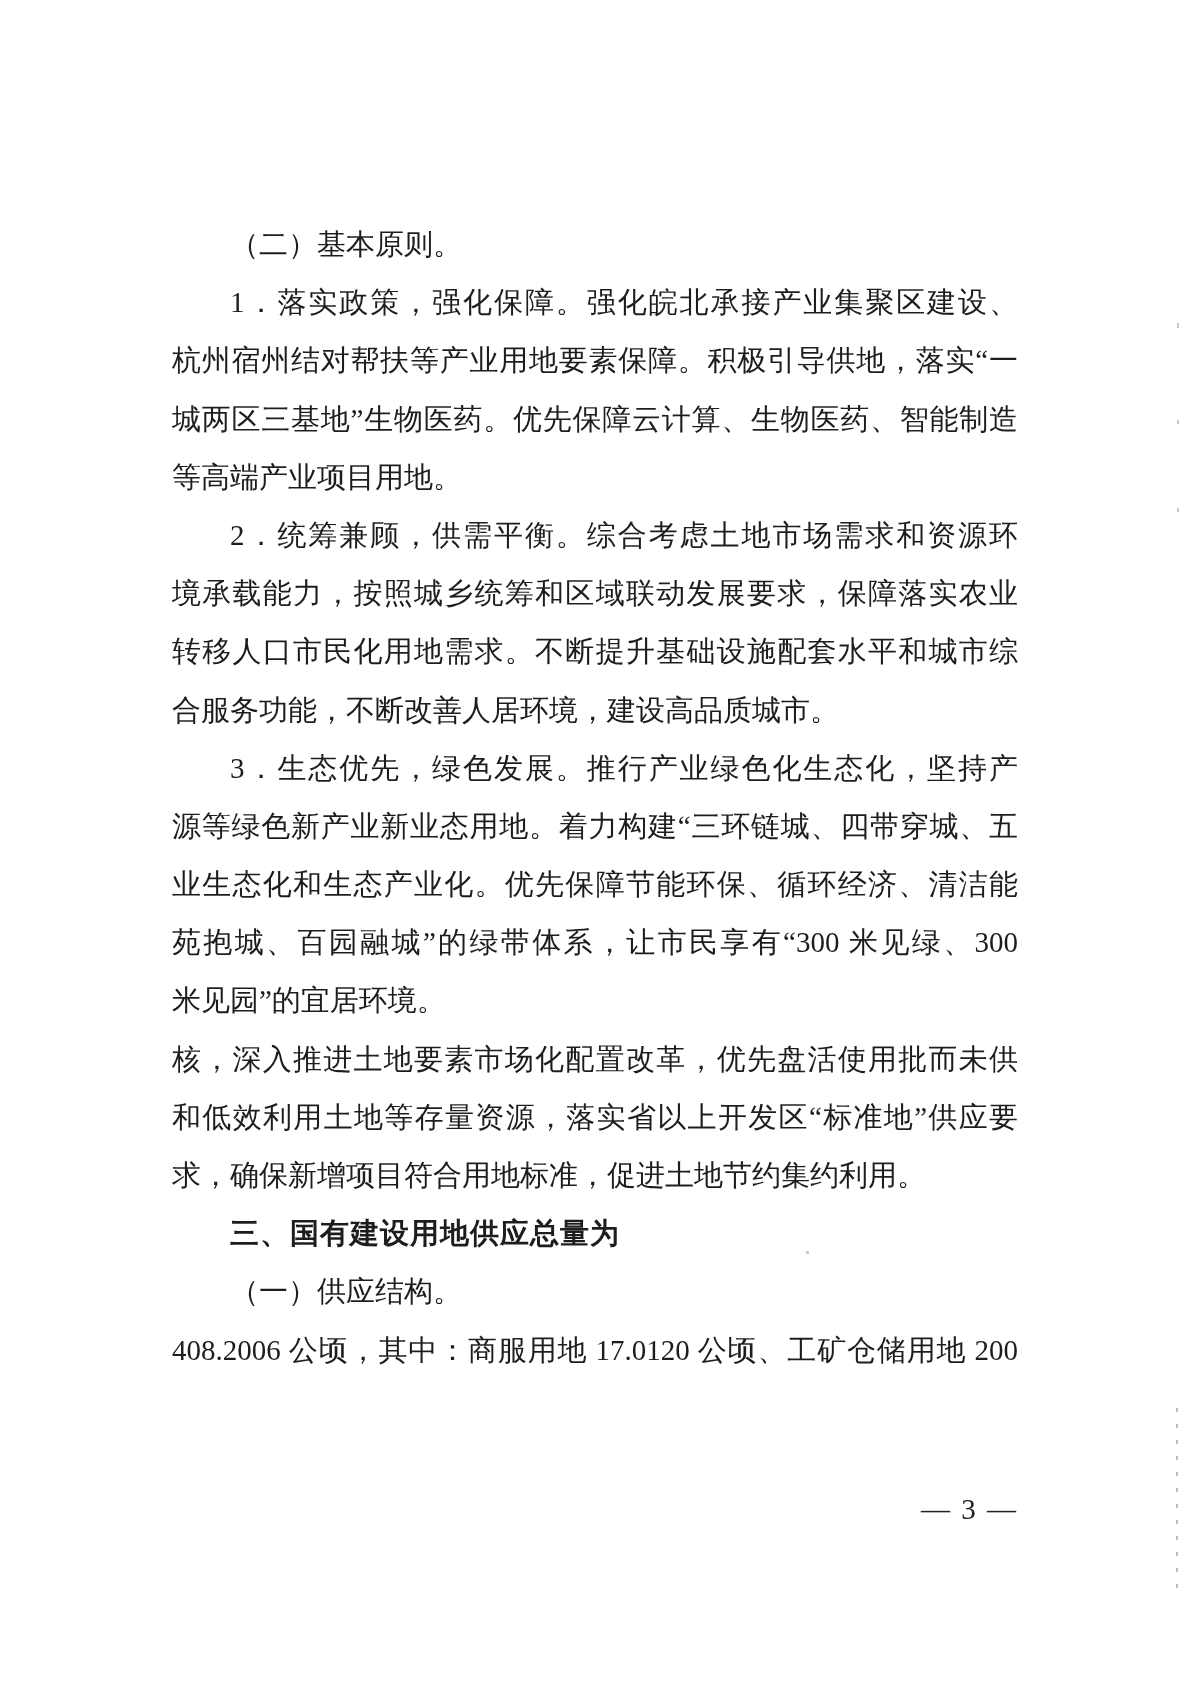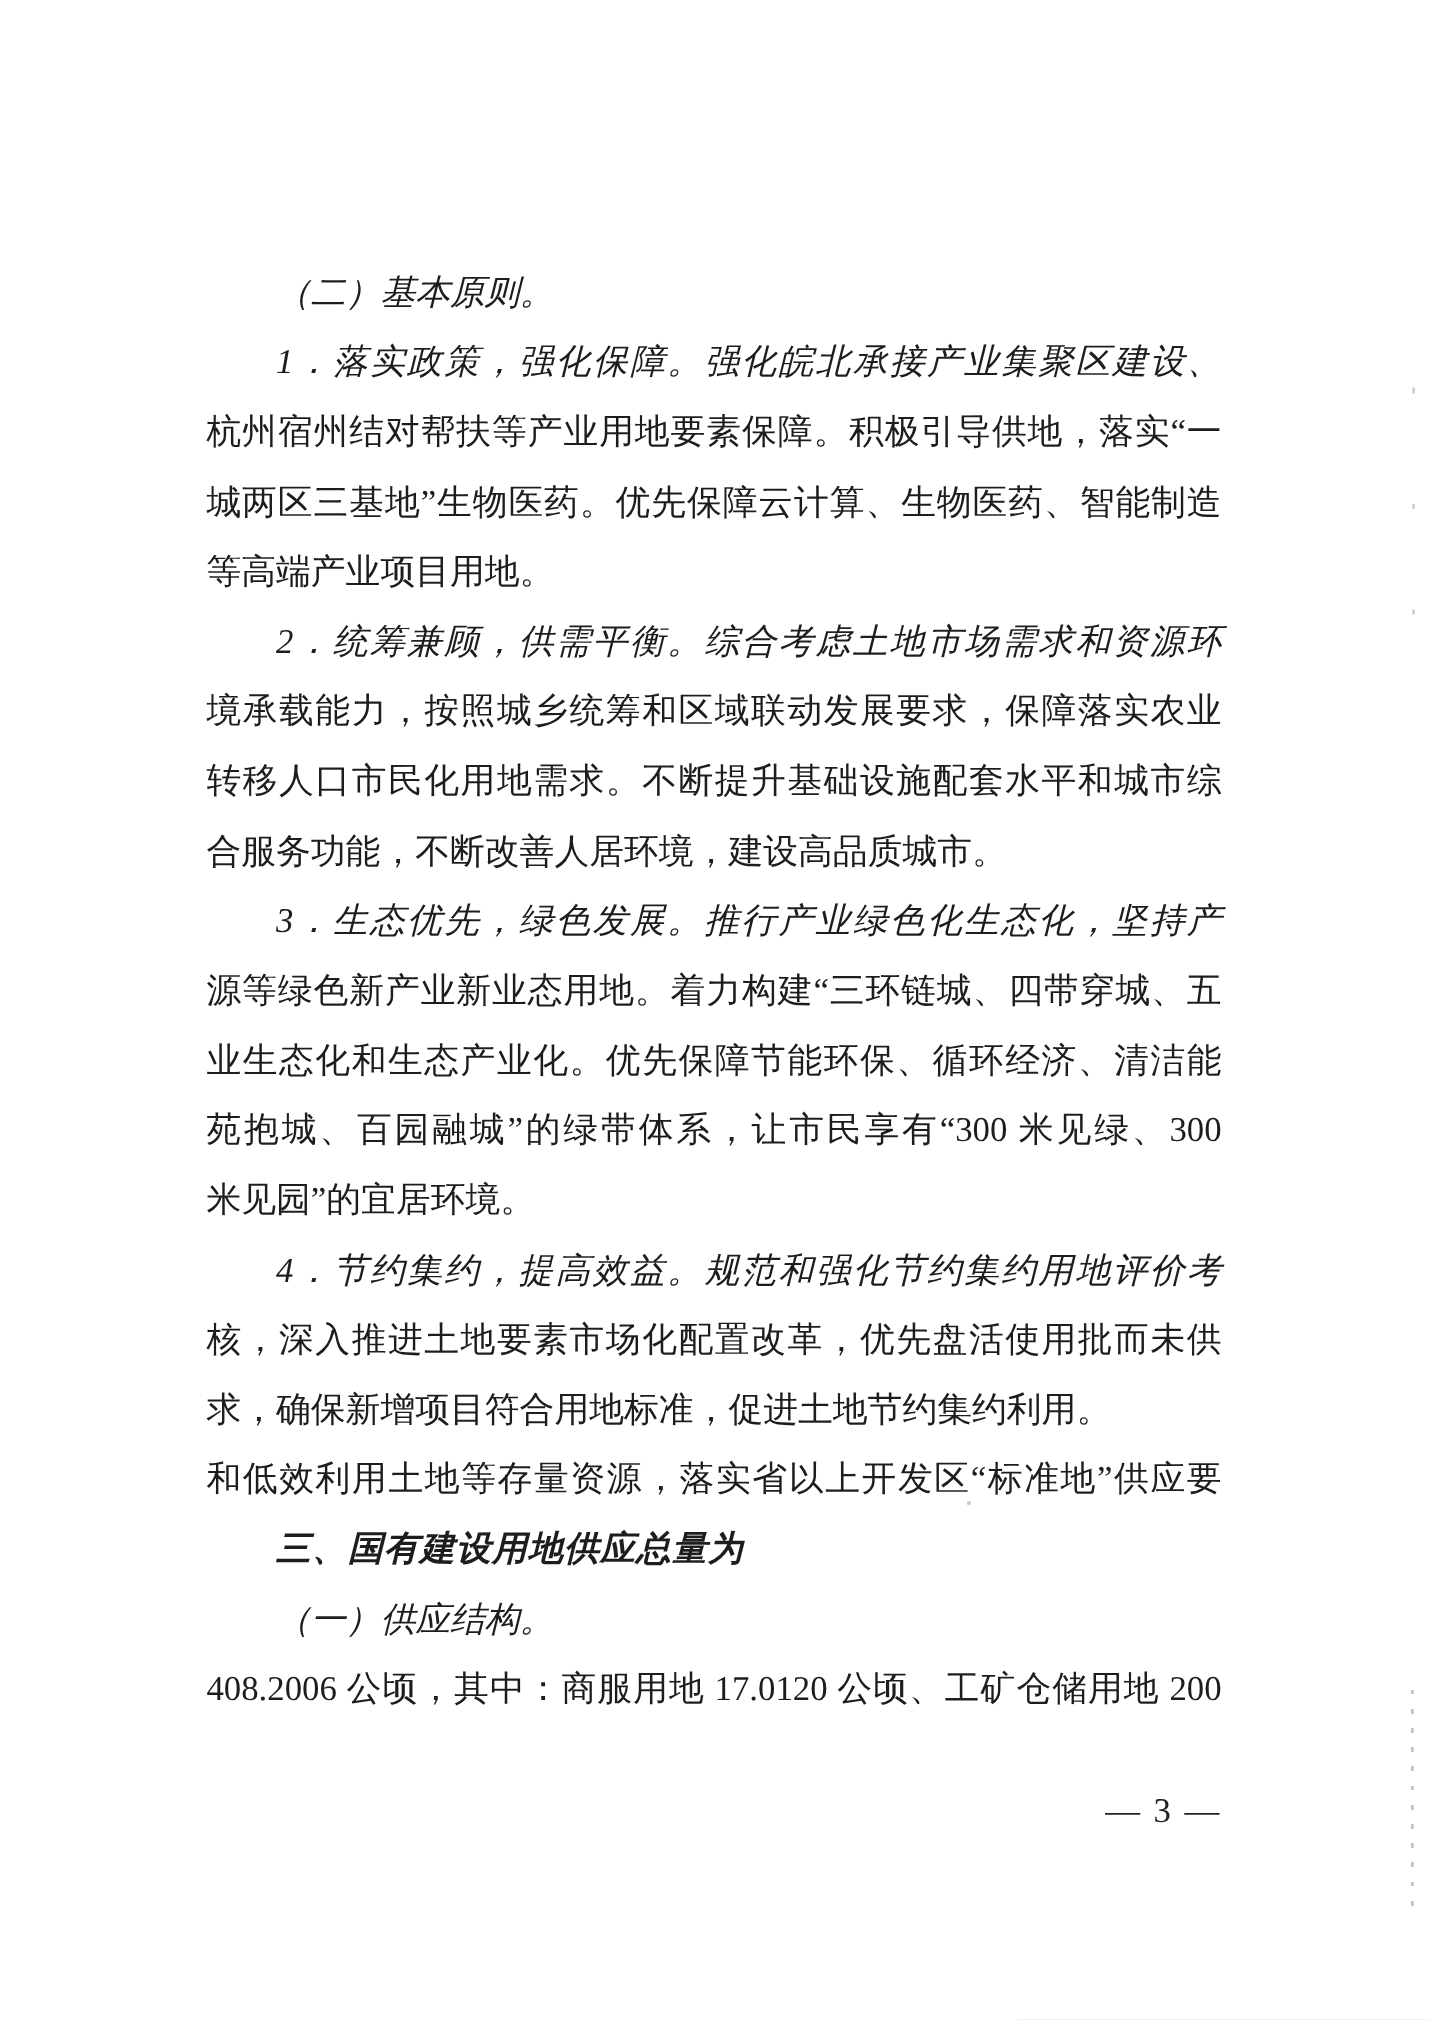--- a/index.html
+++ b/index.html
@@ -20,21 +20,21 @@
     font-size:29px;
     line-height:58.2px;
     height:58.2px;
     white-space:nowrap;
     text-align:left;
   }
   .line.full{
     text-align:justify;
     text-align-last:justify;
   }
-  .line.indent{ text-indent:58px;font-style:italic; }
+  .line.indent{ text-indent:58px; }
   .line.hei{
     font-family:"Liberation Sans","DejaVu Sans",sans-serif;
     font-weight:700;
     letter-spacing:1px;
   }
   .line.sub{ font-weight:400; }
   .page-number{
     position:absolute;
     top:1492px;
     right:174px;
@@ -66,24 +66,23 @@
       <div class="line">等高端产业项目用地。</div>
       <div class="line full indent">2．统筹兼顾，供需平衡。综合考虑土地市场需求和资源环</div>
       <div class="line full">境承载能力，按照城乡统筹和区域联动发展要求，保障落实农业</div>
       <div class="line full">转移人口市民化用地需求。不断提升基础设施配套水平和城市综</div>
       <div class="line">合服务功能，不断改善人居环境，建设高品质城市。</div>
       <div class="line full indent">3．生态优先，绿色发展。推行产业绿色化生态化，坚持产</div>
       <div class="line full">源等绿色新产业新业态用地。着力构建“三环链城、四带穿城、五</div>
       <div class="line full">业生态化和生态产业化。优先保障节能环保、循环经济、清洁能</div>
       <div class="line full">苑抱城、百园融城”的绿带体系，让市民享有“300 米见绿、300</div>
       <div class="line">米见园”的宜居环境。</div>
-      <div class="line full indent">4．节约集约，提高效益。规范和强化节约集约用地评价考</div>
       <div class="line full">核，深入推进土地要素市场化配置改革，优先盘活使用批而未供</div>
+      <div class="line full">和低效利用土地等存量资源，落实省以上开发区“标准地”供应要</div>
       <div class="line">求，确保新增项目符合用地标准，促进土地节约集约利用。</div>
-      <div class="line full">和低效利用土地等存量资源，落实省以上开发区“标准地”供应要</div>
       <div class="line indent hei">三、国有建设用地供应总量为</div>
       <div class="line indent sub">（一）供应结构。</div>
       <div class="line full">408.2006 公顷，其中：商服用地 17.0120 公顷、工矿仓储用地 200</div>
     </div>
   <div class="page-number">— 3 —</div>
   <div class="dotted-edge"></div>
   <div class="speck s1"></div>
   <div class="speck s2"></div>
   <div class="speck s3"></div>
   <div class="speck s4"></div>

